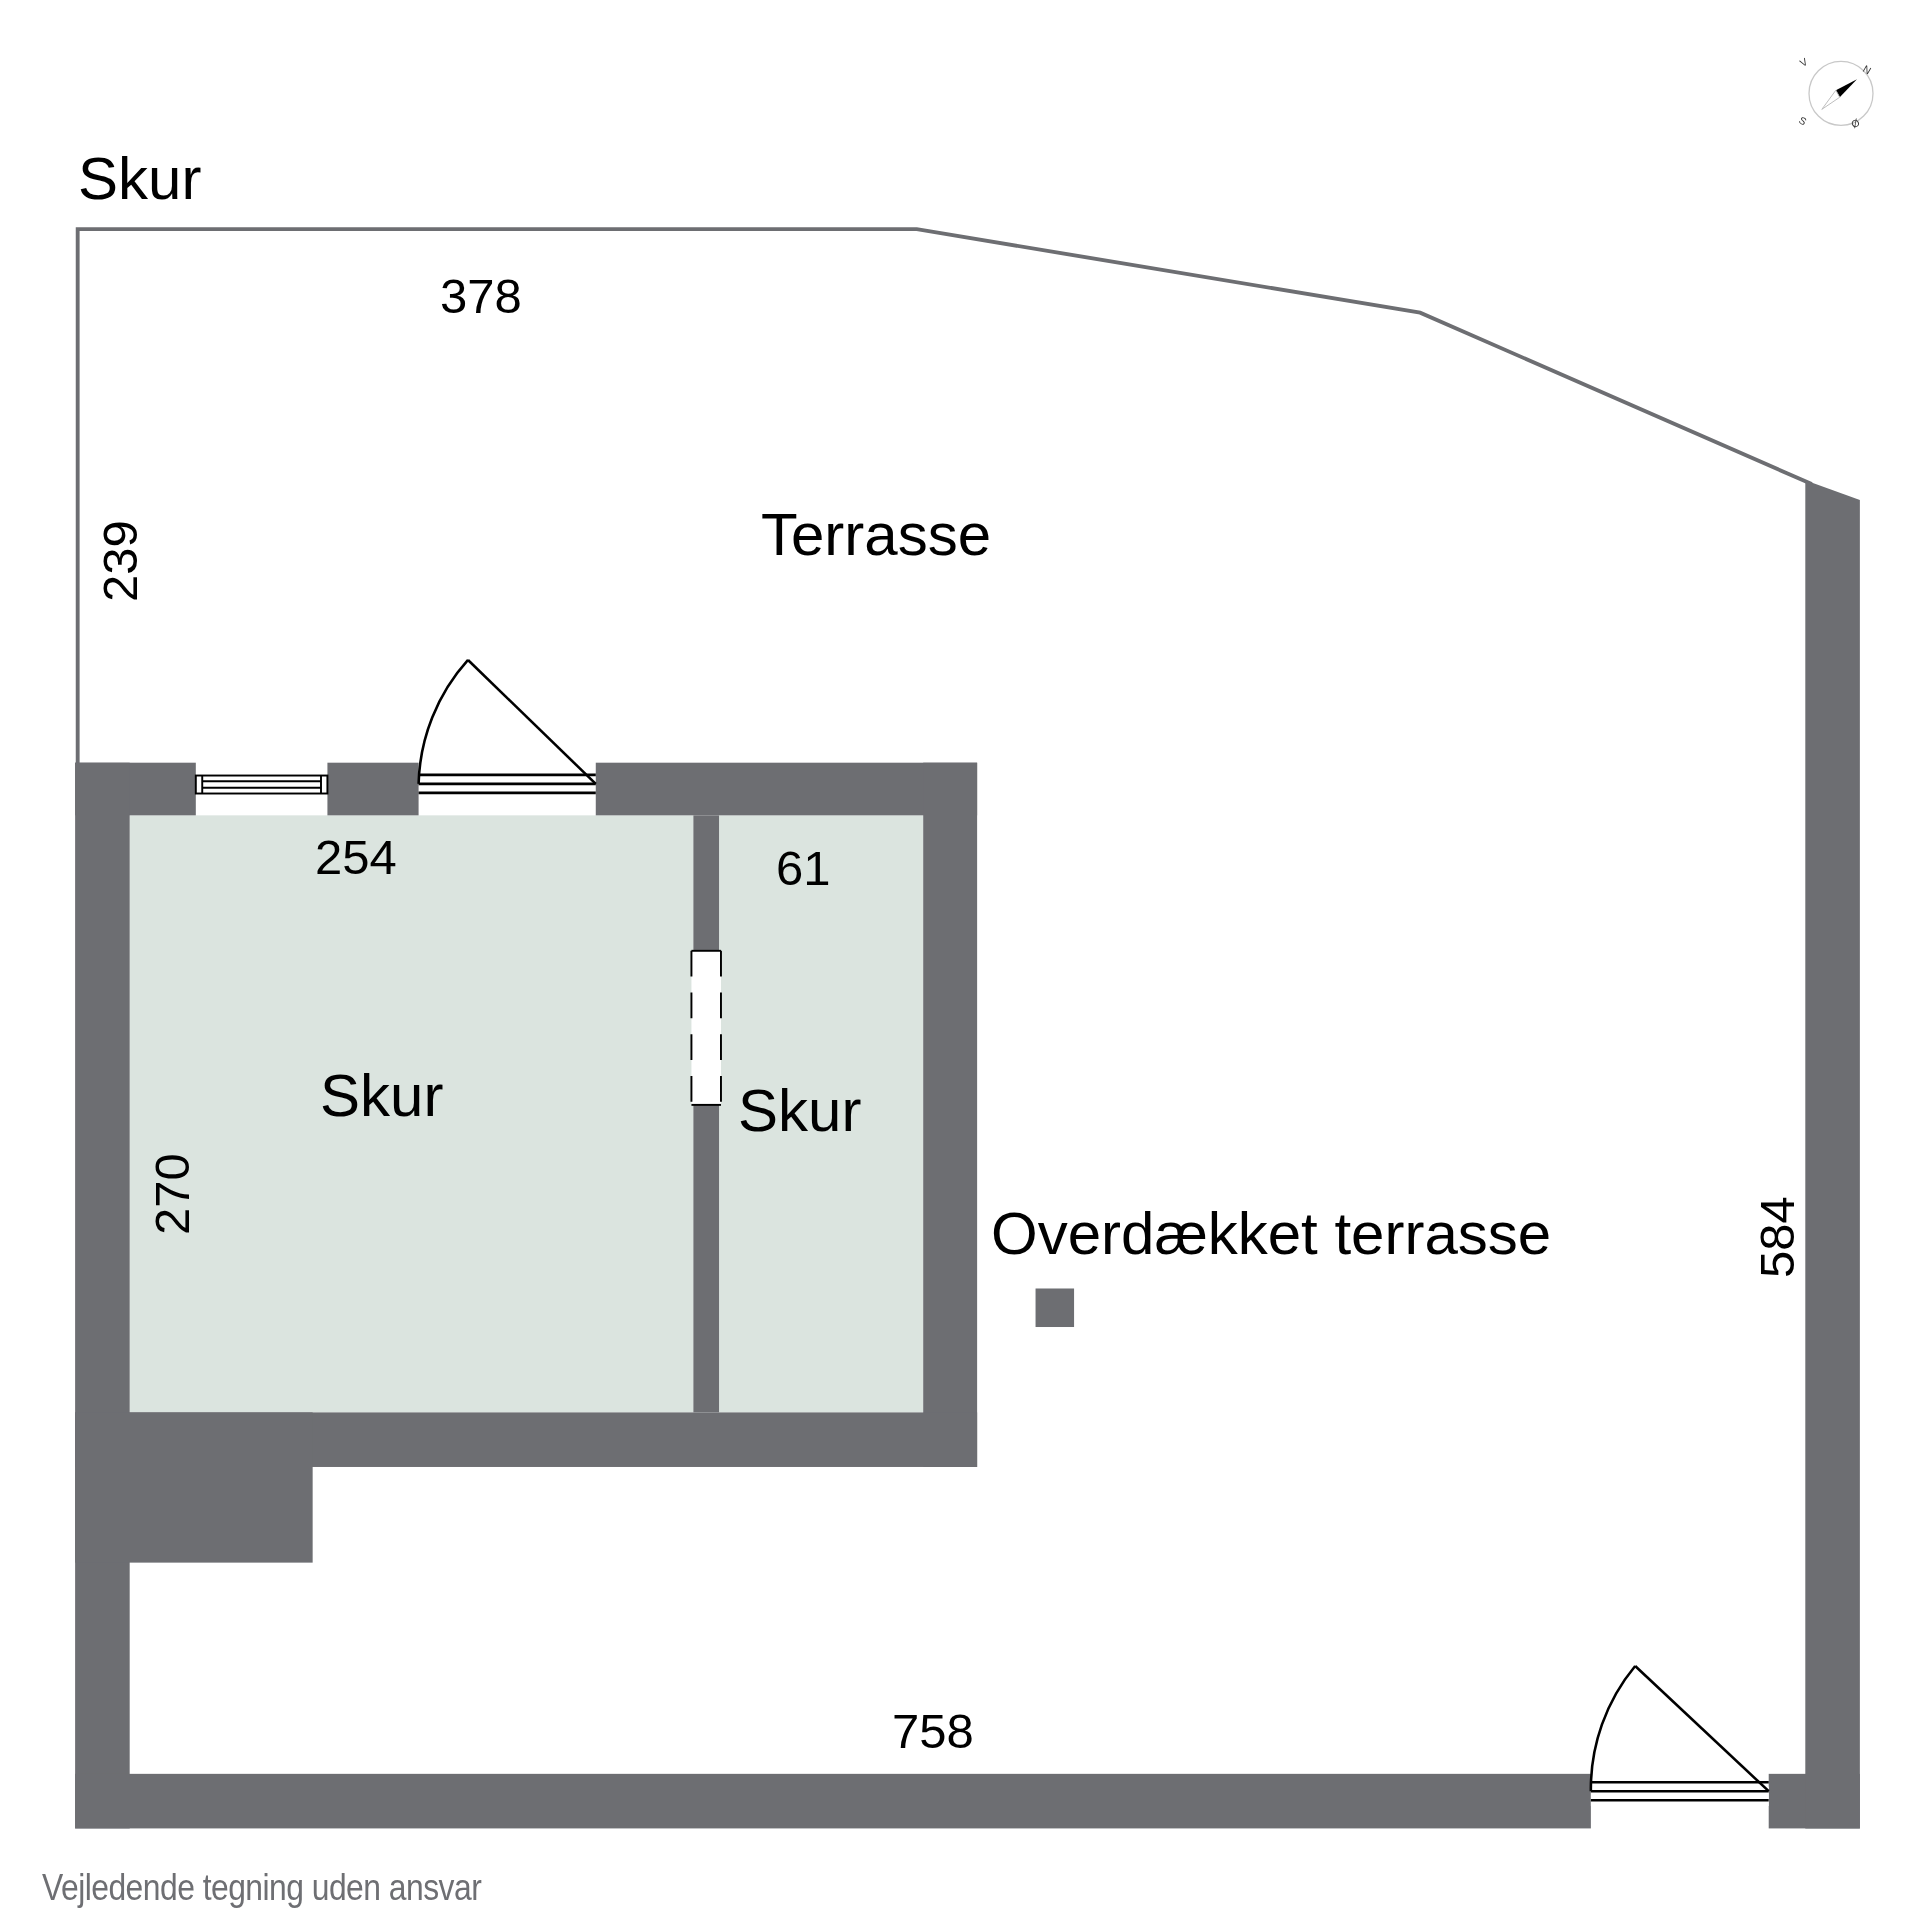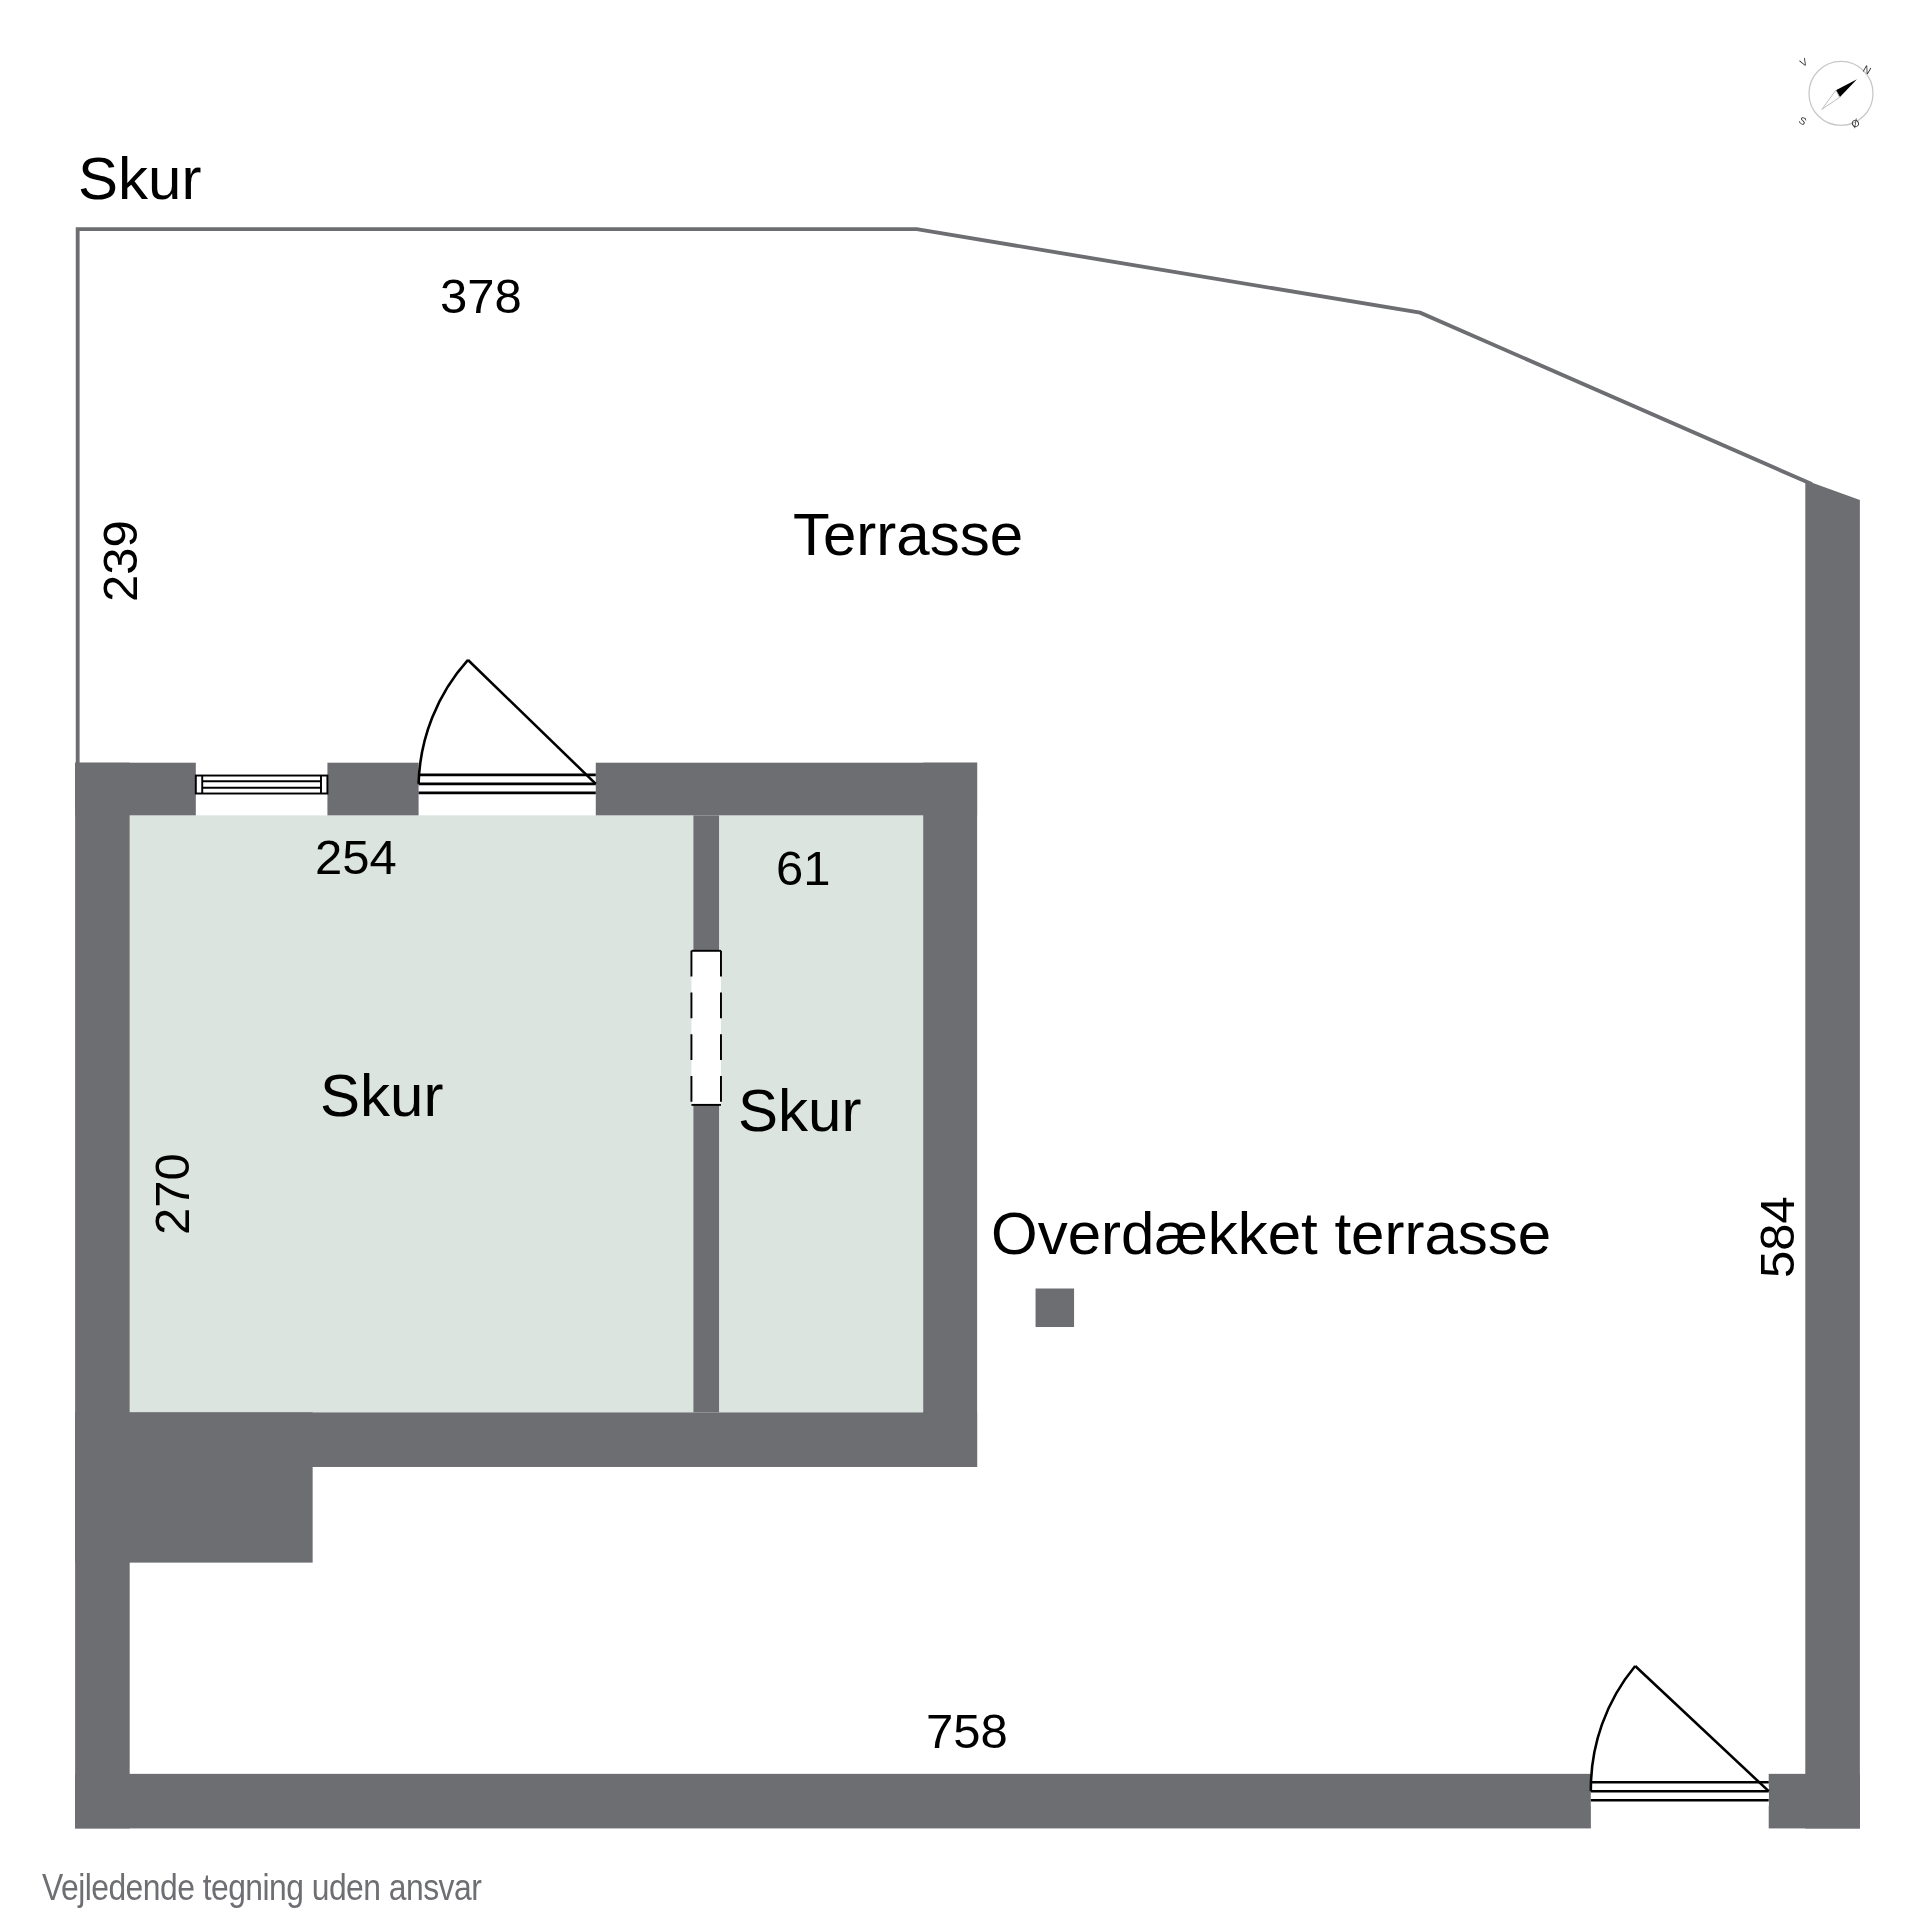--- a/index.html
+++ b/index.html
@@ -75,32 +75,32 @@
     <line x1="2478" y1="2776" x2="2755" y2="2776"></line>
     <line x1="2478" y1="2790" x2="2755" y2="2790"></line>
     <line x1="2478" y1="2804" x2="2755" y2="2804"></line>
     <path d="M2478,2790 A300,300 0 0 1 2547,2595"></path>
     <line x1="2547" y1="2595" x2="2755" y2="2790"></line>
   </g>
 </svg>
 
 <div class="lbl room-lg" style="left:78px; top:149px;">Skur</div>
 <div class="lbl dim" style="left:440px; top:272px;">378</div>
-<div class="lbl room-lg" style="left:761px; top:505px;margin-left:32px;">Terrasse</div>
+<div class="lbl room-lg" style="left:761px; top:505px;">Terrasse</div>
 <div class="lbl dim rot" style="left:96px; top:602px;">239</div>
 
 <div class="lbl dim" style="left:315px; top:833px;">254</div>
 <div class="lbl dim" style="left:776px; top:844px;">61</div>
 <div class="lbl room-lg" style="left:320px; top:1066px;">Skur</div>
 <div class="lbl room-lg" style="left:738px; top:1081px;">Skur</div>
 <div class="lbl dim rot" style="left:148px; top:1235px;">270</div>
 
 <div class="lbl room-lg" style="left:991px; top:1156px;margin-top:48px;">Overdækket terrasse</div>
 <div class="lbl dim rot" style="left:1753px; top:1278px;">584</div>
-<div class="lbl dim" style="left:926px; top:1707px;">758</div>
+<div class="lbl dim" style="left:892px; top:1707px;">758</div>
 
 <div class="compass">
   <svg width="96" height="96" viewBox="0 0 150 150" xmlns="http://www.w3.org/2000/svg">
     <circle cx="75" cy="85" r="50" fill="none" stroke="#c8c8c8" stroke-width="2"></circle>
     <polygon points="100,63 67,80 73,91" fill="#000"></polygon>
     <polygon points="67,80 73,91 45,110" fill="none" stroke="#bbb" stroke-width="1.5"></polygon>
     <text x="15" y="44" font-size="16" font-family="Liberation Sans, sans-serif" fill="#333" transform="rotate(-30 15 44)">V</text>
     <text x="108" y="50" font-size="16" font-family="Liberation Sans, sans-serif" fill="#333" transform="rotate(30 108 50)">N</text>
     <text x="8" y="130" font-size="16" font-family="Liberation Sans, sans-serif" fill="#333" transform="rotate(30 8 130)">S</text>
     <text x="95" y="140" font-size="16" font-family="Liberation Sans, sans-serif" fill="#333" transform="rotate(-30 95 140)">Ø</text>

